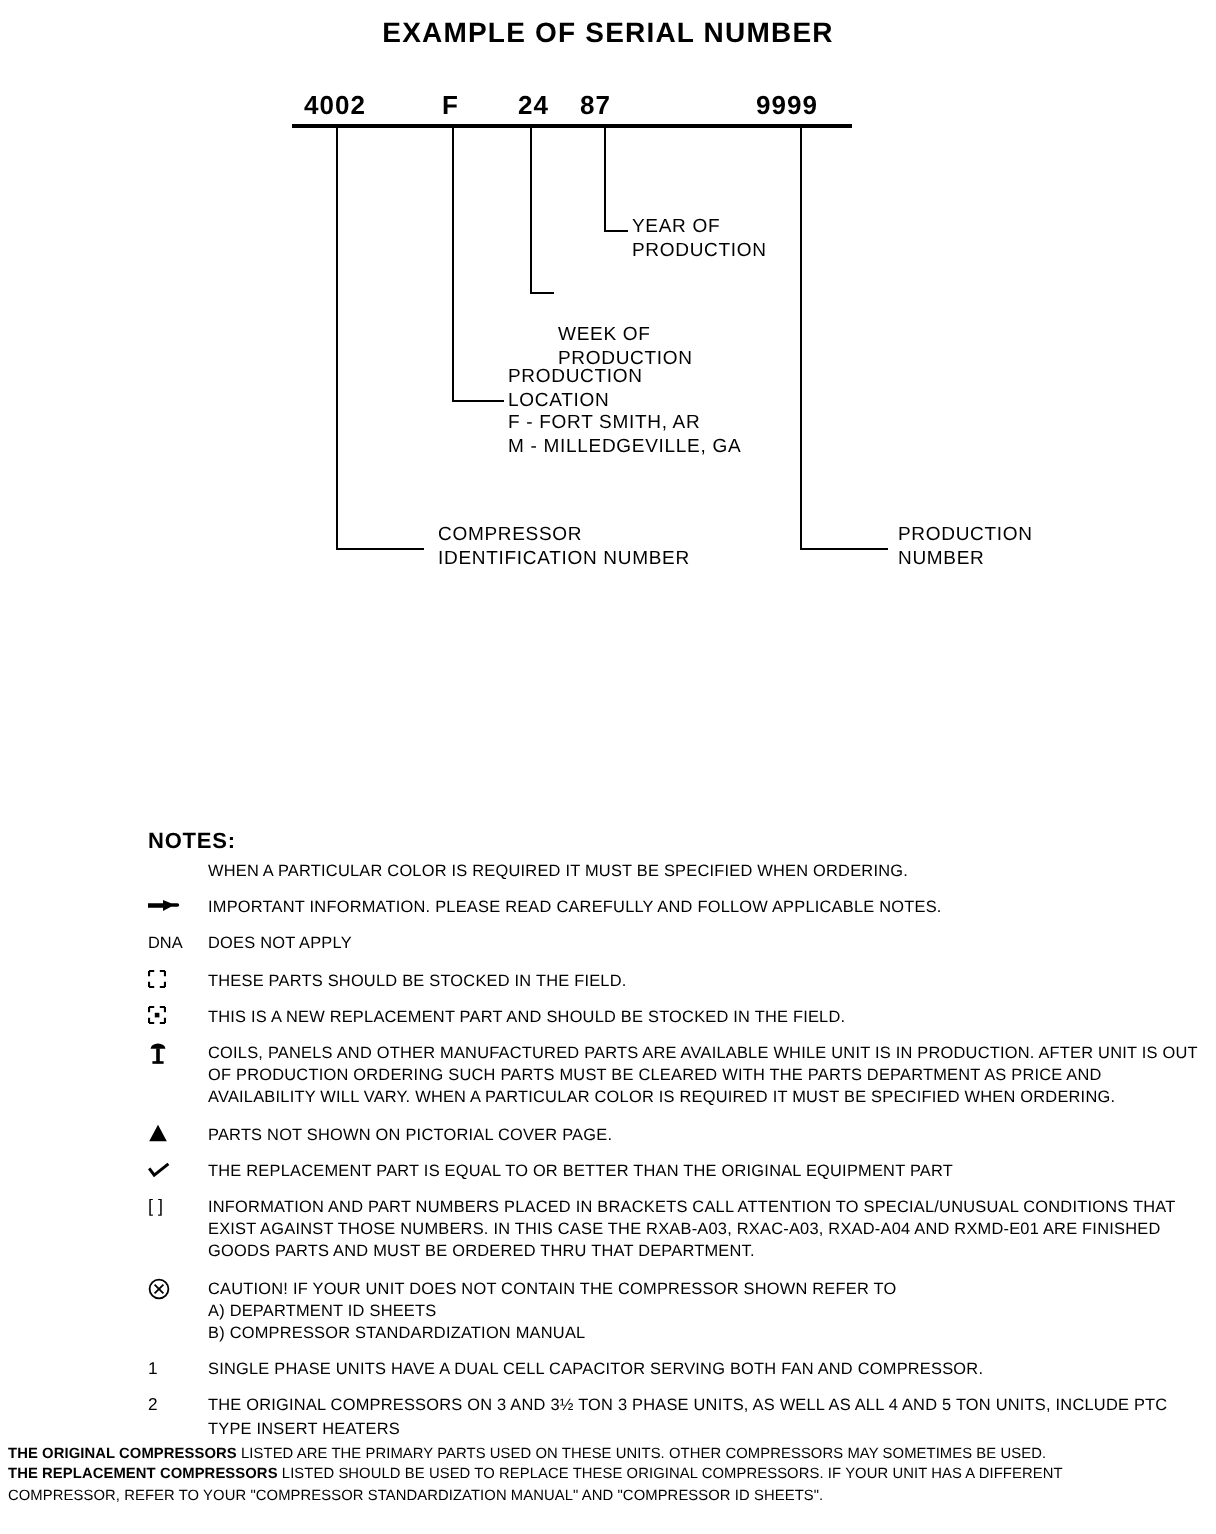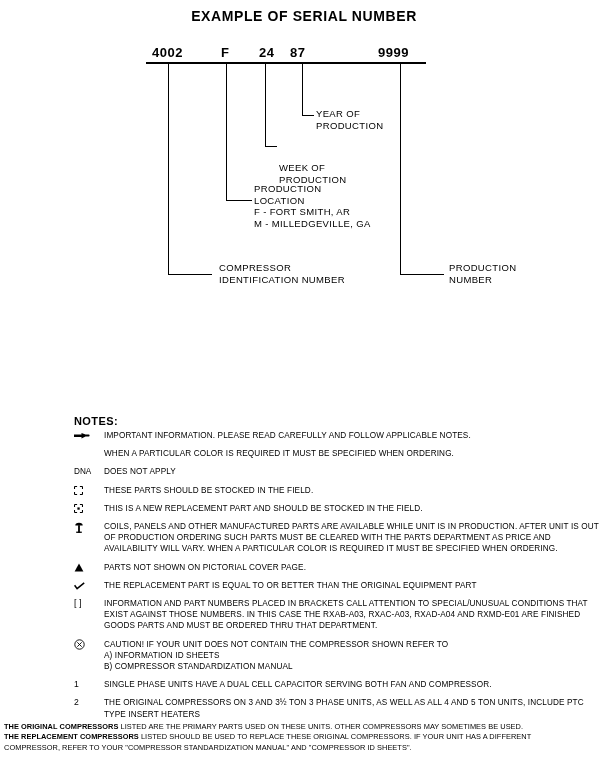--- a/index.html
+++ b/index.html
@@ -184,33 +184,33 @@
   <div class="callout" style="left:449px; top:262px;">
     <div>PRODUCTION</div>
     <div>NUMBER</div>
   </div>
 </div>
 
 <div class="notes">
   <div class="notes-heading">NOTES:</div>
 
   <div class="note-row">
+    <div class="note-bullet"></div>
+    <div class="note-text">WHEN A PARTICULAR COLOR IS REQUIRED IT MUST BE SPECIFIED WHEN ORDERING.</div>
+  </div>
+
+  <div class="note-row">
     <div class="note-bullet sym">
       <span class="glyph">
         <svg width="16" height="9" viewBox="0 0 16 9">
           <path d="M0 2.6 h7.5 v-1.6 l4 1.6 h3.2 a0.9 0.9 0 0 1 0 1.8 h-3.2 l-4 2.1 v-1.6 h-7.5 z" fill="#000"></path>
         </svg>
       </span>
     </div>
     <div class="note-text">IMPORTANT INFORMATION. PLEASE READ CAREFULLY AND FOLLOW APPLICABLE NOTES.</div>
-  </div>
-
-  <div class="note-row">
-    <div class="note-bullet"></div>
-    <div class="note-text">WHEN A PARTICULAR COLOR IS REQUIRED IT MUST BE SPECIFIED WHEN ORDERING.</div>
   </div>
 
   <div class="note-row">
     <div class="note-bullet" style="font-size:8.2px;">DNA</div>
     <div class="note-text">DOES NOT APPLY</div>
   </div>
 
   <div class="note-row">
     <div class="note-bullet sym">
       <span class="glyph">
@@ -278,21 +278,21 @@
     <div class="note-bullet sym">
       <span class="glyph">
         <svg width="11" height="11" viewBox="0 0 11 11">
           <circle cx="5.5" cy="5.5" r="4.7" stroke="#000" stroke-width="0.9" fill="none"></circle>
           <path d="M3.3 3.3 L7.7 7.7 M7.7 3.3 L3.3 7.7" stroke="#000" stroke-width="0.9"></path>
         </svg>
       </span>
     </div>
     <div class="note-text">
       <span>CAUTION! IF YOUR UNIT DOES NOT CONTAIN THE COMPRESSOR SHOWN REFER TO</span>
-      <span class="sub">A) INFORMATION ID SHEETS</span>
+      <span class="sub">A) DEPARTMENT ID SHEETS</span>
       <span class="sub">B) COMPRESSOR STANDARDIZATION MANUAL</span>
     </div>
   </div>
 
   <div class="note-row">
     <div class="note-bullet" style="font-size:8.6px;">1</div>
     <div class="note-text">SINGLE PHASE UNITS HAVE A DUAL CELL CAPACITOR SERVING BOTH FAN AND COMPRESSOR.</div>
   </div>
 
   <div class="note-row">

